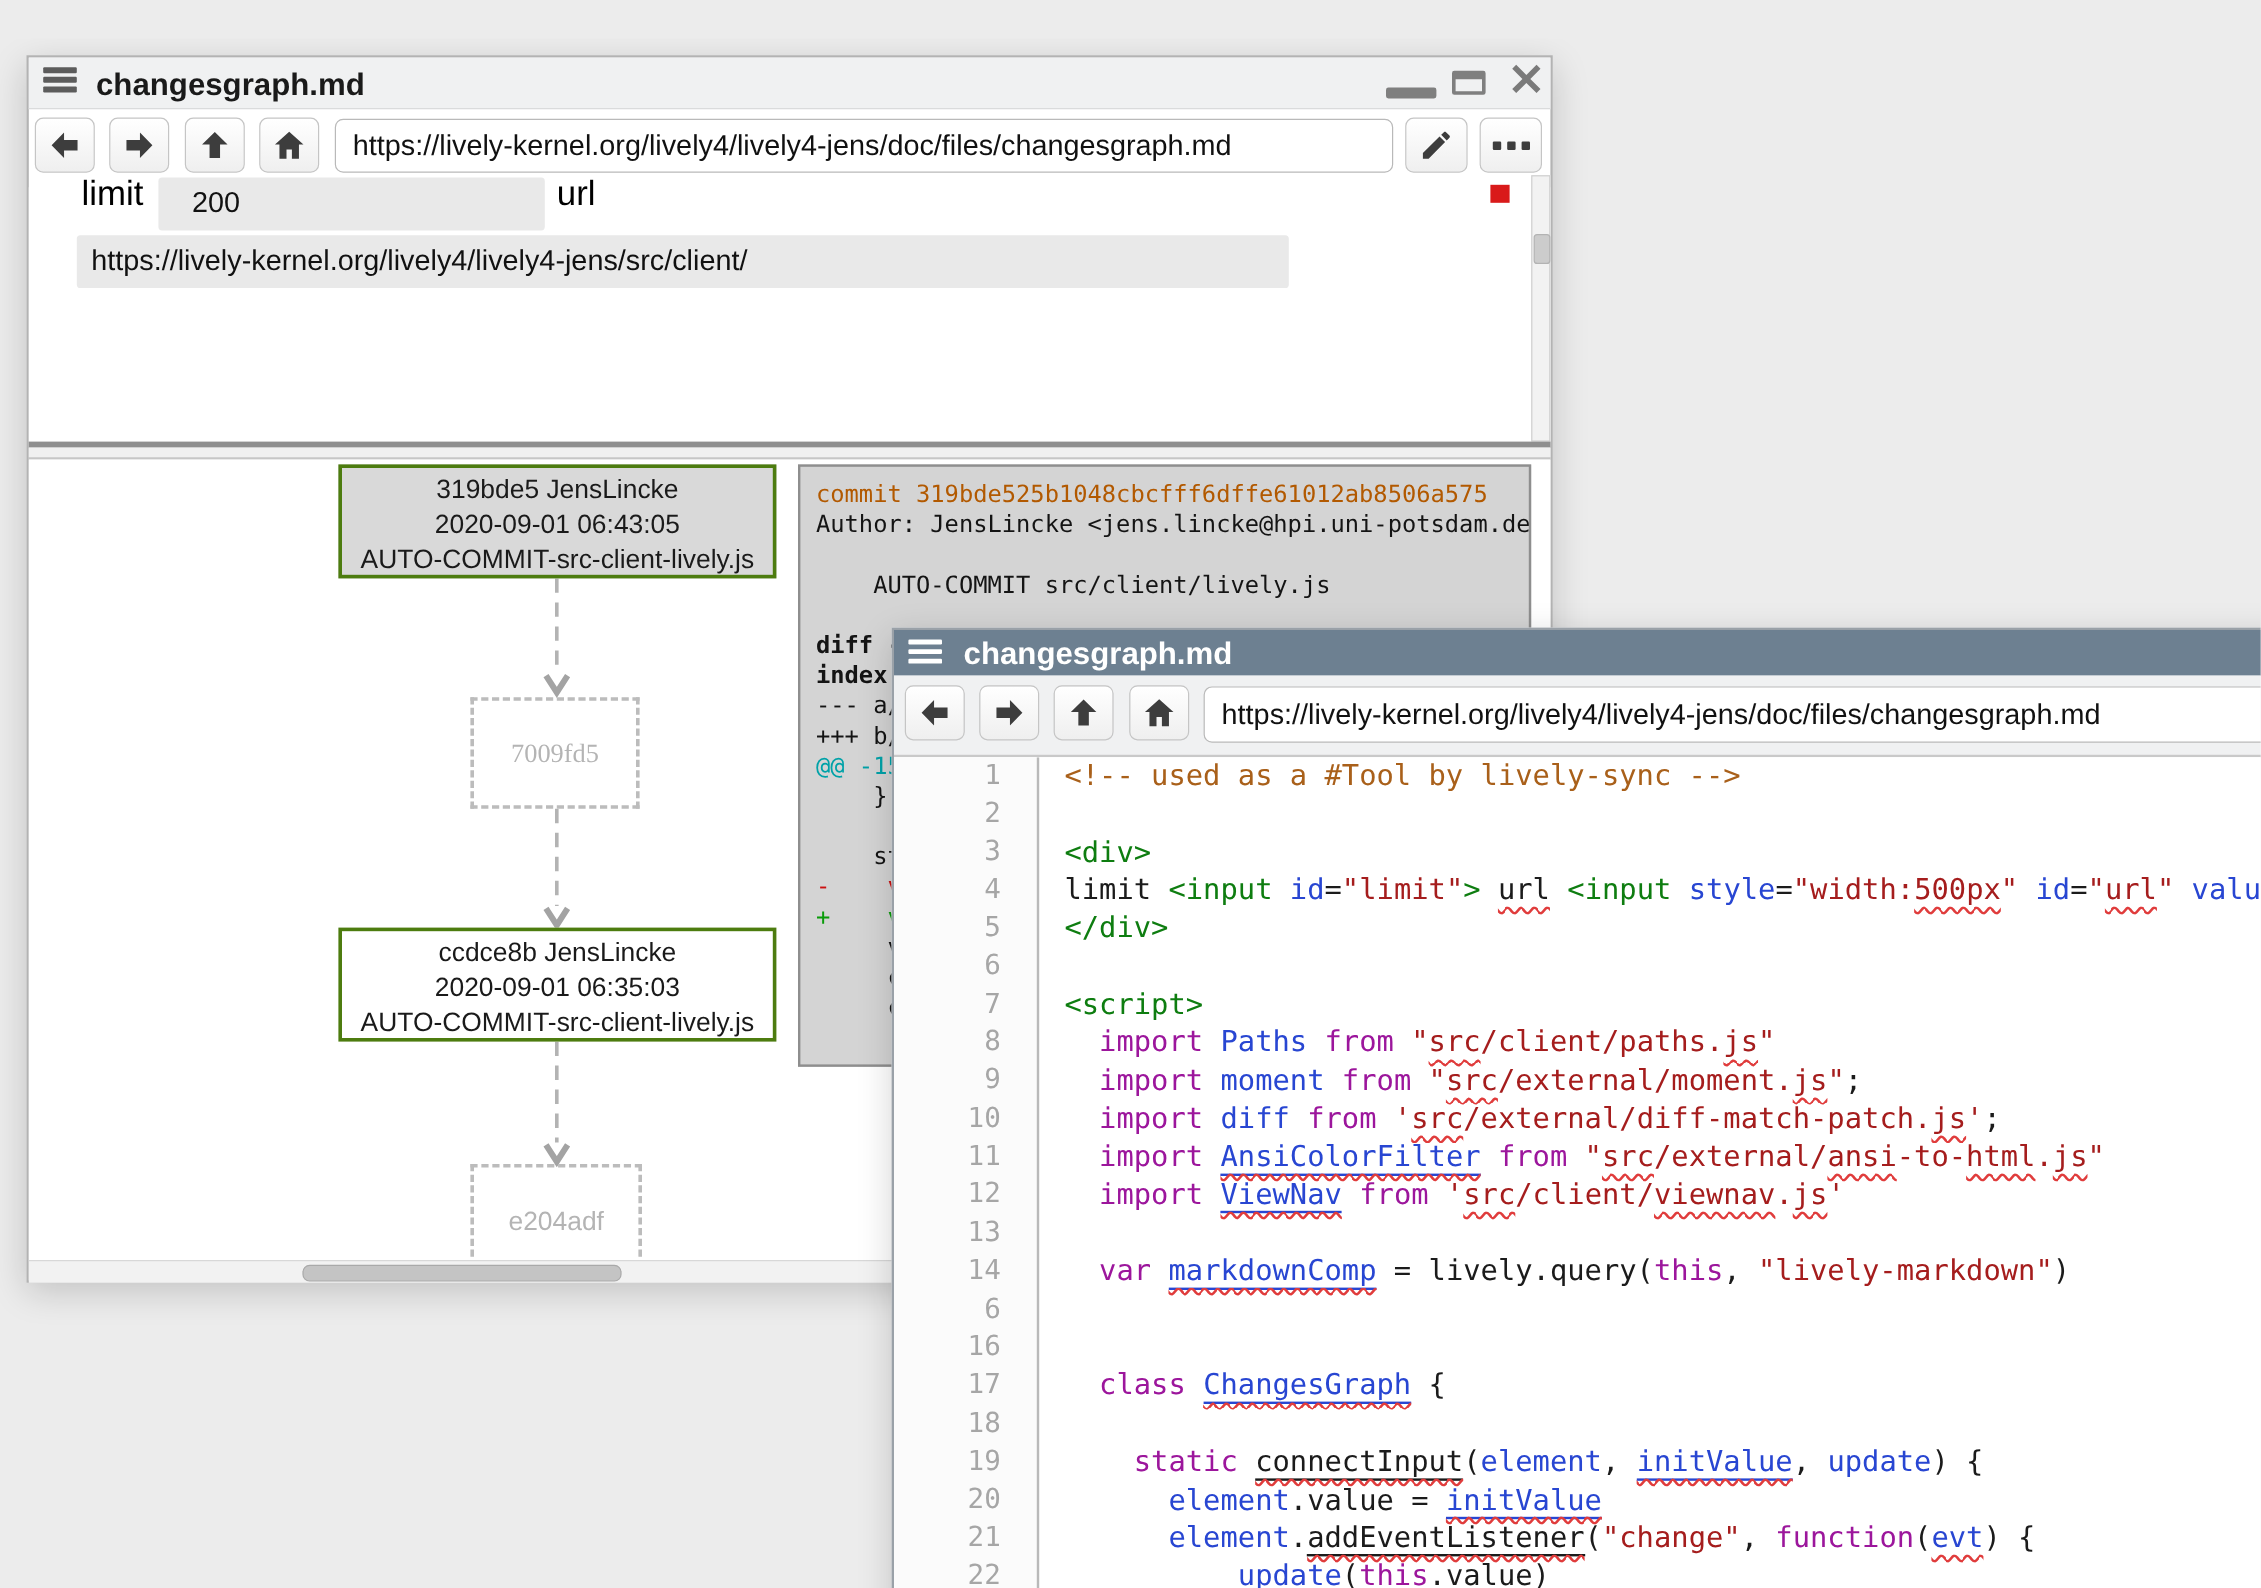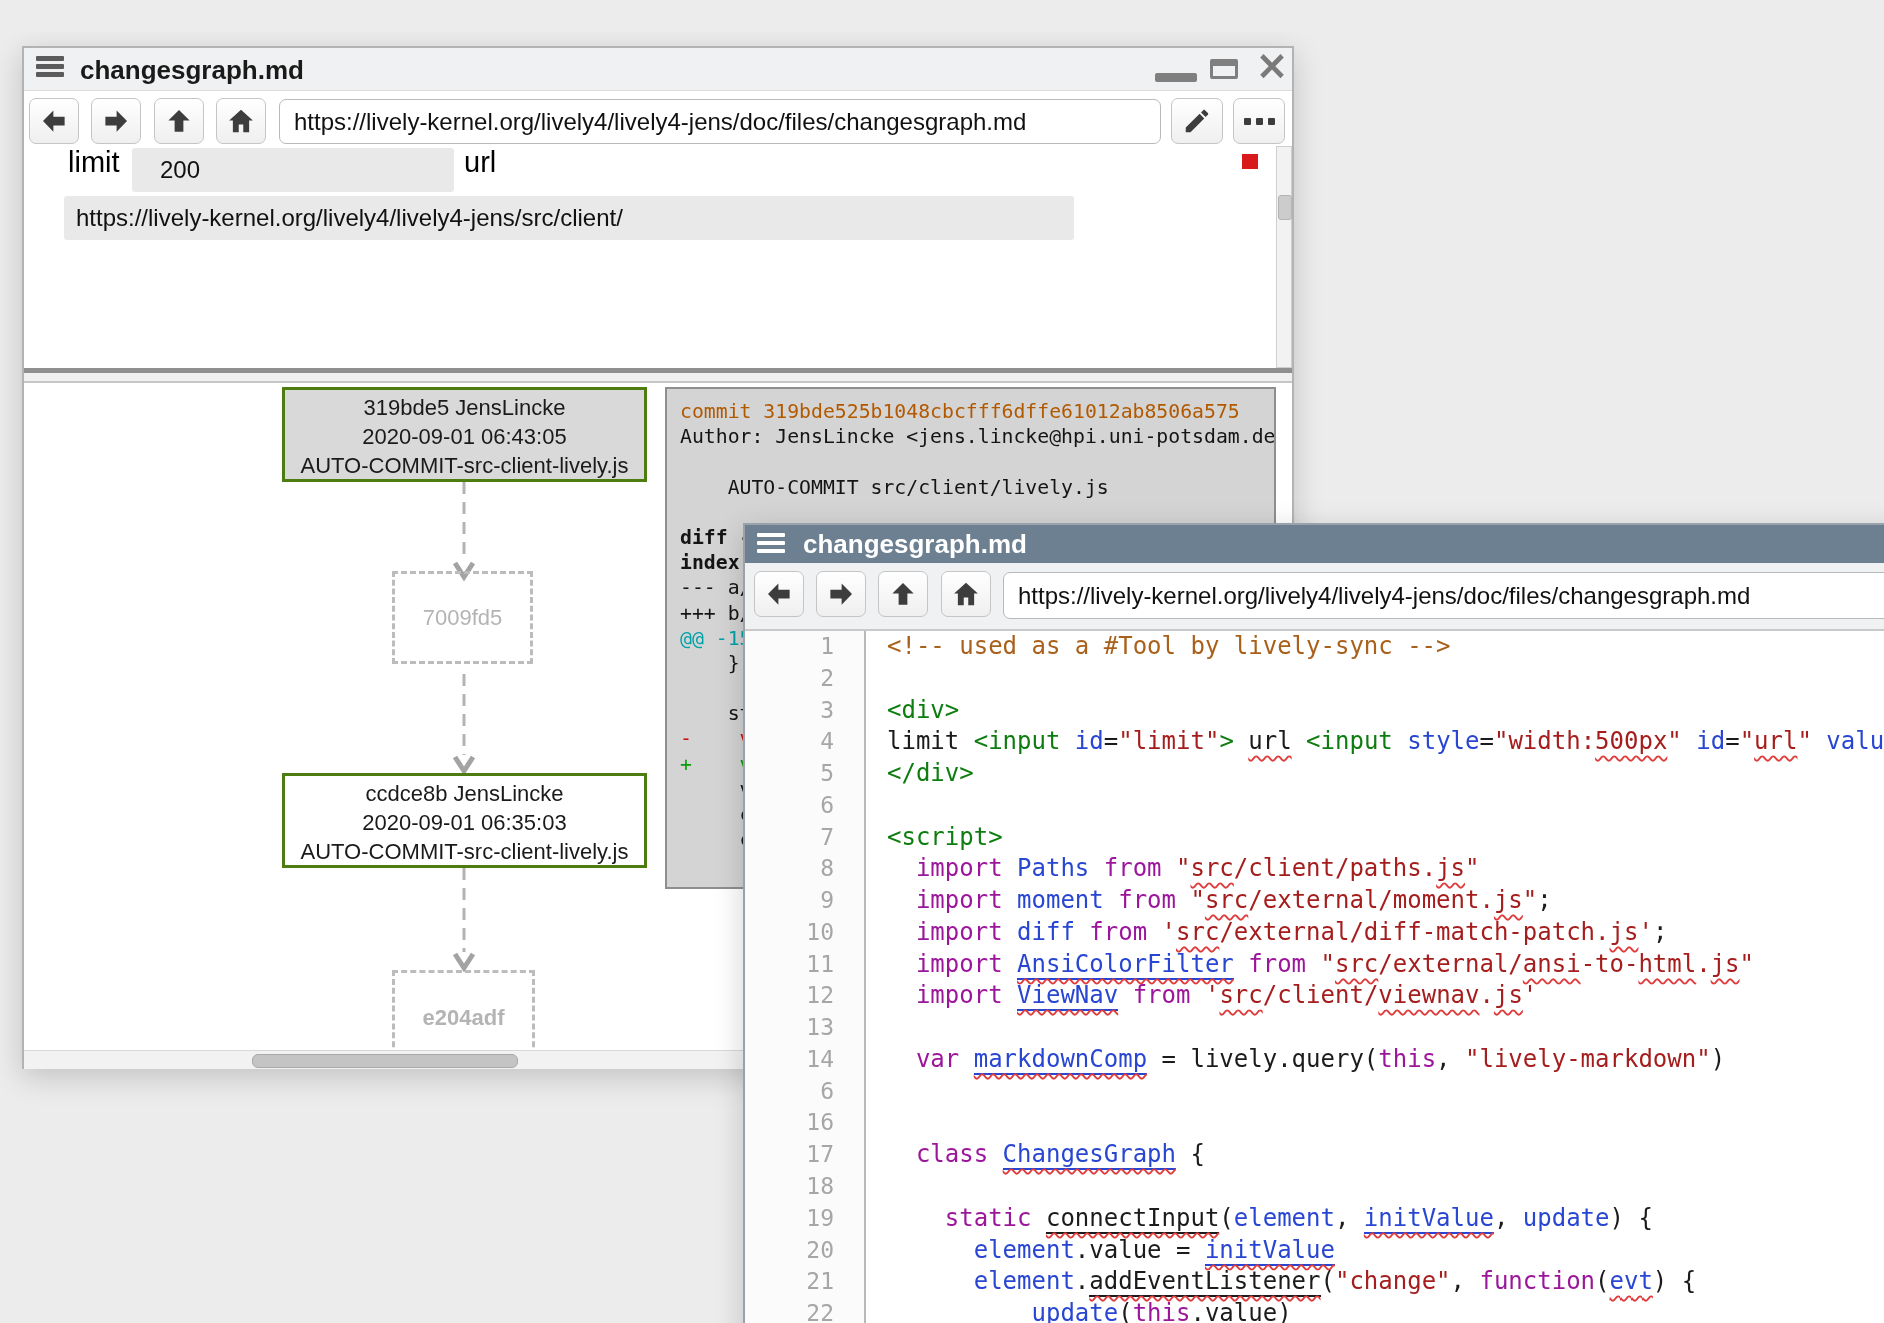--- a/index.html
+++ b/index.html
@@ -165,31 +165,31 @@
           <path d="M431 571 L440 585 L449 571"></path>
         </g>
       </svg>
 
       <div class="gnode filled" style="left:258px;top:4px;width:365px;height:95px;">
         <div>319bde5 JensLincke</div>
         <div>2020-09-01 06:43:05</div>
         <div>AUTO-COMMIT-src-client-lively.js</div>
       </div>
 
-      <div class="gstub" style="left:368px;top:188px;width:141px;height:93px;">
+      <div class="gstub" style="left:368px;top:198px;width:141px;height:93px;font-family:Liberation Serif, serif;">
         <span>7009fd5</span>
       </div>
 
       <div class="gnode outlined" style="left:258px;top:390px;width:365px;height:95px;">
         <div>ccdce8b JensLincke</div>
         <div>2020-09-01 06:35:03</div>
         <div>AUTO-COMMIT-src-client-lively.js</div>
       </div>
 
-      <div class="gstub" style="left:368px;top:587px;width:143px;height:95px;font-weight:bold;">
+      <div class="gstub" style="left:368px;top:587px;width:143px;height:95px;">
         <span>e204adf</span>
       </div>
 
       <div class="cpanel">
         <div>
             <div class="cp-line orange">commit 319bde525b1048cbcfff6dffe61012ab8506a575</div>
             <div class="cp-line">Author: JensLincke &lt;jens.lincke@hpi.uni-potsdam.de&gt;</div>
             <div class="cp-line"></div>
             <div class="cp-line">    AUTO-COMMIT src/client/lively.js</div>
             <div class="cp-line"></div>

